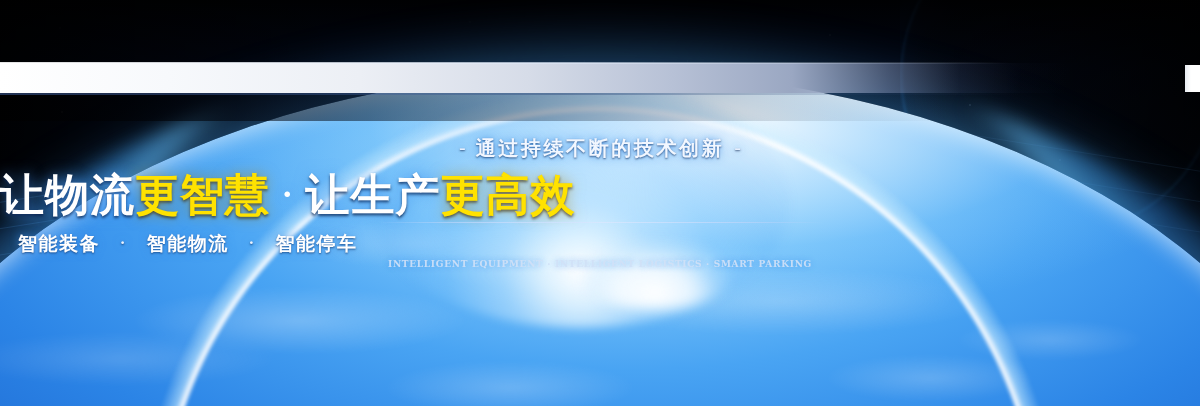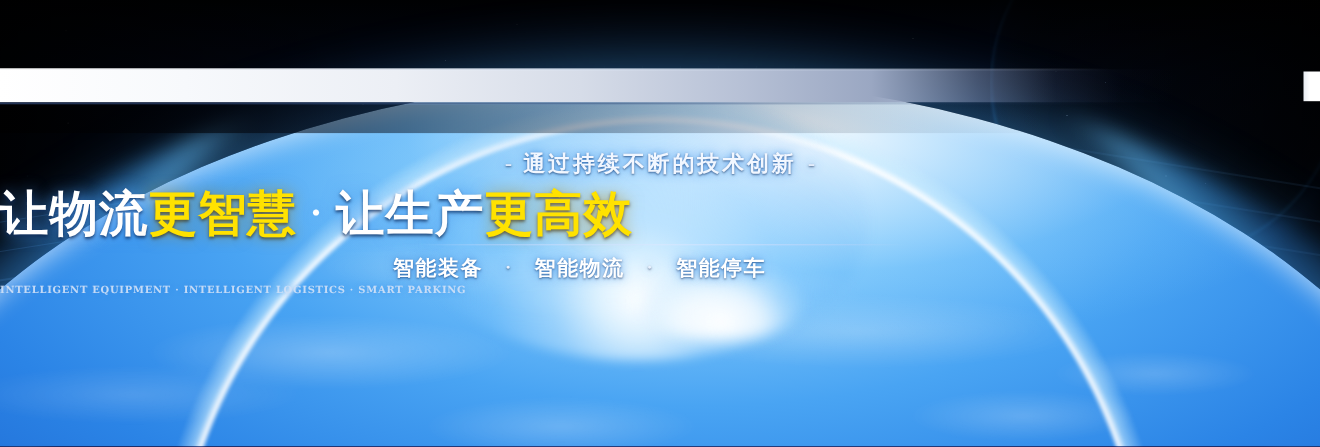--- a/index.html
+++ b/index.html
@@ -8,21 +8,21 @@
     width:1200px; height:406px;
     background:#000;
     font-family:"Liberation Sans", sans-serif;
     overflow:hidden;
   }
 
   .banner {
     position:relative;
     width:1200px; height:406px;
     overflow:hidden;
-    background:#4c1d95;
+    background:#737373;
   }
 
   
   .bg-base {
     position:absolute; inset:0;
     background:
       radial-gradient(ellipse 120% 90% at 52% 118%, #39a7f5 0%, #1f7fe0 14%, #0f4ba8 30%, #0a2f79 46%, #061c4e 62%, #04112f 78%, #020a1c 100%),
       linear-gradient(180deg,#020615 0%, #030b22 30%, #05163c 60%, #062253 100%);
   }
   
@@ -341,34 +341,35 @@
   }
 
   .divider {
     position:absolute; left:378px; top:222px;
     width:446px; height:1px;
     background:linear-gradient(90deg, rgba(160,195,245,0) 0%, rgba(185,212,250,.75) 18%, rgba(215,232,255,.9) 50%, rgba(185,212,250,.75) 82%, rgba(160,195,245,0) 100%);
   }
 
   .services {
     position:absolute; left:0; top:231px; width:1036px;
-    text-align:center;
+    text-align:left;
     font-family:"DejaVu Serif","Liberation Serif",serif;
     font-size:19px;
     font-weight:700;
     letter-spacing:1.5px;
     color:#ffffff;
     text-shadow:0 0 9px rgba(60,140,230,.8), 0 1px 2px rgba(0,20,60,.65);
     white-space:nowrap;
     padding-left:18px;
   }
   .services .mid { padding:0 20px; font-size:15px; vertical-align:2px; color:#e9f2ff; }
 
   .services-en {
     position:absolute; left:0; top:259px; width:1200px;
+    text-align:center;
     font-family:"DejaVu Serif","Liberation Serif",serif;
     font-size:9px;
     font-weight:700;
     letter-spacing:.7px;
     color:#cfe0f7;
     text-shadow:0 0 6px rgba(60,140,230,.7);
     white-space:nowrap;
     opacity:.92;
   }
 </style>

